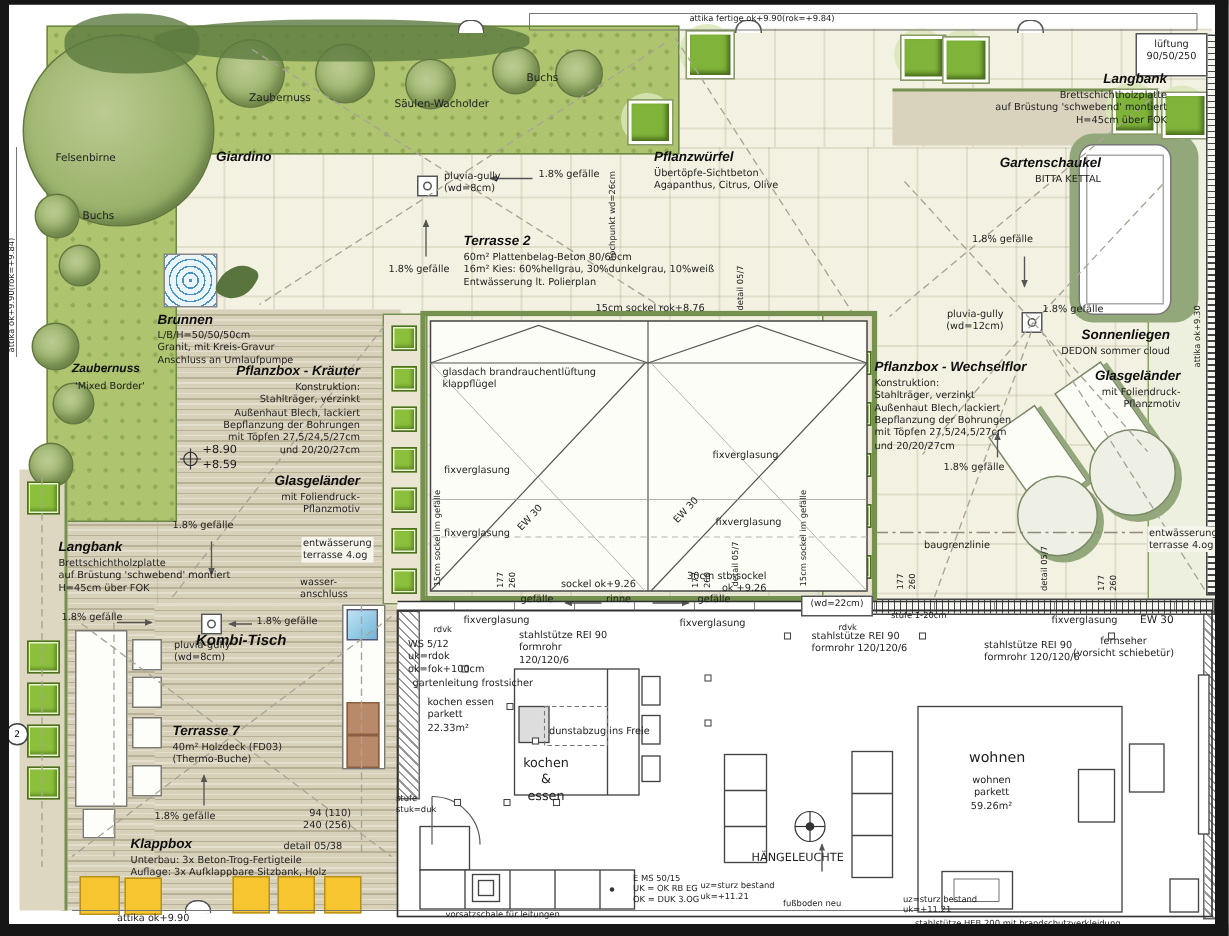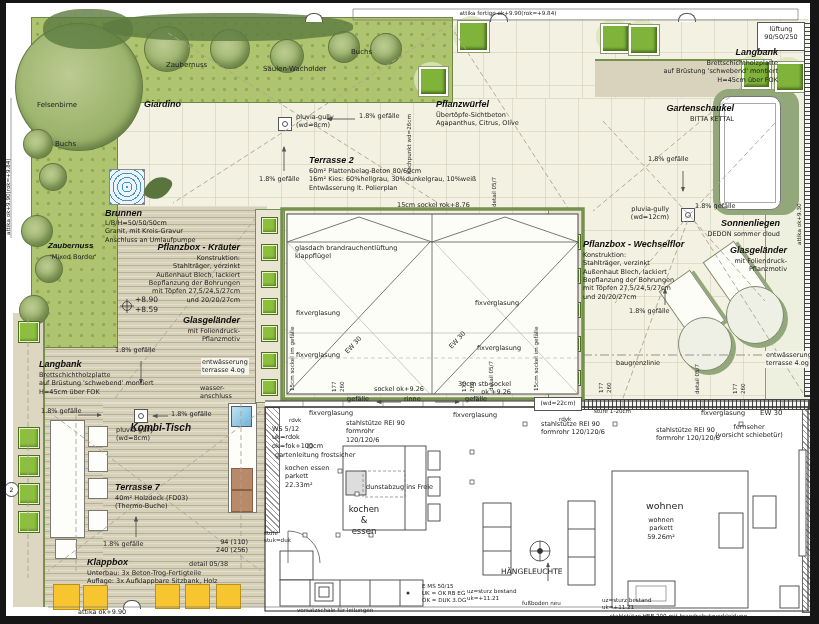--- a/index.html
+++ b/index.html
@@ -375,21 +375,21 @@
   <div class="lbl ttl ra" style="right:621px;top:419px;font-size:10px">Kombi-Tisch</div>
   <div class="lbl" style="left:168px;top:407px">1.8% gefälle</div>
   <div class="lbl ttl" style="left:112px;top:479px">Terrasse 7</div>
   <div class="lbl" style="left:112px;top:491px">40m² Holzdeck (FD03)
 (Thermo-Buche)</div>
   <div class="lbl" style="left:100px;top:537px">1.8% gefälle</div>
   <div class="lbl ttl" style="left:84px;top:554px">Klappbox</div>
   <div class="lbl" style="left:84px;top:566px">Unterbau: 3x Beton-Trog-Fertigteile
 Auflage: 3x Aufklappbare Sitzbank, Holz</div>
   <div class="lbl" style="left:186px;top:557px">detail 05/38</div>
-  <div class="lbl ra" style="right:564px;top:535px">94 (110)
+  <div class="lbl ra" style="right:578px;top:535px">94 (110)
 240 (256)</div>
   <div class="lbl ttl" style="left:433px;top:96px">Pflanzwürfel</div>
   <div class="lbl" style="left:433px;top:108px">Übertöpfe-Sichtbeton
 Agapanthus, Citrus, Olive</div>
   <div class="lbl ttl ra" style="right:34px;top:44px">Langbank</div>
   <div class="lbl ra" style="right:34px;top:56px">Brettschichtholzplatte
 auf Brüstung 'schwebend' montiert
 H=45cm über FOK</div>
   <div class="lbl ttl ra" style="right:78px;top:100px">Gartenschaukel</div>
   <div class="lbl ra" style="right:78px;top:112px">BITTA KETTAL</div>

